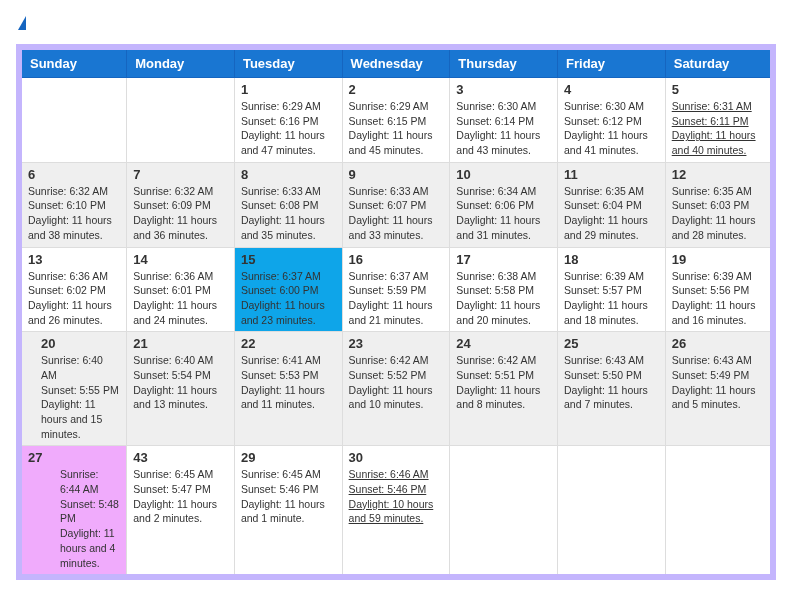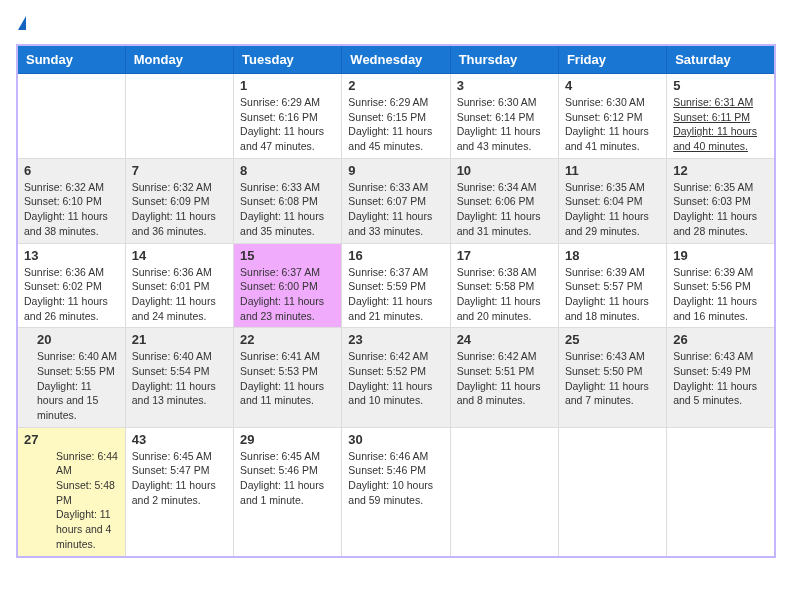--- a/index.html
+++ b/index.html
@@ -51,21 +51,21 @@
       color: #333;
       font-weight: normal;
     }
     .subtitle {
       font-size: 16px;
       color: #555;
     }
     .calendar {
       width: 100%;
       border-collapse: collapse;
-      border: 2px solid #c4b5fd;
+      border: 6px solid #c4b5fd;
     }
     .calendar th {
       background-color: #1976d2;
       color: #fff;
       text-align: left;
       padding: 6px 8px;
       font-size: 13px;
       border: 1px solid #1565c0;
     }
     .calendar td {
@@ -213,21 +213,21 @@
           <div class="day-info" style="white-space: pre-line;">Sunrise: 6:36 AM
 Sunset: 6:02 PM
 Daylight: 11 hours and 26 minutes.</div>
         </td>
         <td style="background-color: rgb(255, 255, 255); margin-left: 11px;">
           <span class="day-number">14</span>
           <div class="day-info" style="white-space: pre-line;">Sunrise: 6:36 AM
 Sunset: 6:01 PM
 Daylight: 11 hours and 24 minutes.</div>
         </td>
-        <td style="background-color: #f0abfc;">
+        <td style="background-color: #0ea5e9;">
           <span class="day-number">15</span>
           <div class="day-info" style="white-space: pre-line;">Sunrise: 6:37 AM
 Sunset: 6:00 PM
 Daylight: 11 hours and 23 minutes.</div>
         </td>
         <td style="background-color: rgb(255, 255, 255);">
           <span class="day-number">16</span>
           <div class="day-info" style="white-space: pre-line;">Sunrise: 6:37 AM
 Sunset: 5:59 PM
 Daylight: 11 hours and 21 minutes.</div>
@@ -289,41 +289,41 @@
 Daylight: 11 hours and 7 minutes.</div>
         </td>
         <td style="background-color: rgb(239, 239, 239);">
           <span class="day-number">26</span>
           <div class="day-info" style="white-space: pre-line;">Sunrise: 6:43 AM
 Sunset: 5:49 PM
 Daylight: 11 hours and 5 minutes.</div>
         </td>
       </tr>
       <tr>
-        <td style="background-color: #fef9c3;">
+        <td style="background-color: #f0abfc;">
           <span class="day-number">27</span>
           <div class="day-info" style="white-space: pre-line; margin-left: 32px;">Sunrise: 6:44 AM
 Sunset: 5:48 PM
 Daylight: 11 hours and 4 minutes.</div>
         </td>
         <td style="background-color: rgb(255, 255, 255);">
           <span class="day-number">43</span>
           <div class="day-info" style="white-space: pre-line;">Sunrise: 6:45 AM
 Sunset: 5:47 PM
 Daylight: 11 hours and 2 minutes.</div>
         </td>
         <td style="background-color: rgb(255, 255, 255);">
           <span class="day-number">29</span>
           <div class="day-info" style="white-space: pre-line;">Sunrise: 6:45 AM
 Sunset: 5:46 PM
 Daylight: 11 hours and 1 minute.</div>
         </td>
         <td style="background-color: rgb(255, 255, 255);">
           <span class="day-number">30</span>
-          <div class="day-info" style="white-space: pre-line;">Sunrise: 6:46 AM
+          <div class="day-info" style="white-space: pre-line; text-decoration: underline;">Sunrise: 6:46 AM
 Sunset: 5:46 PM
 Daylight: 10 hours and 59 minutes.</div>
         </td>
         <td class="empty-cell"></td>
         <td class="empty-cell"></td>
         <td class="empty-cell"></td>
       </tr>
     </tbody>
 </table>
 

